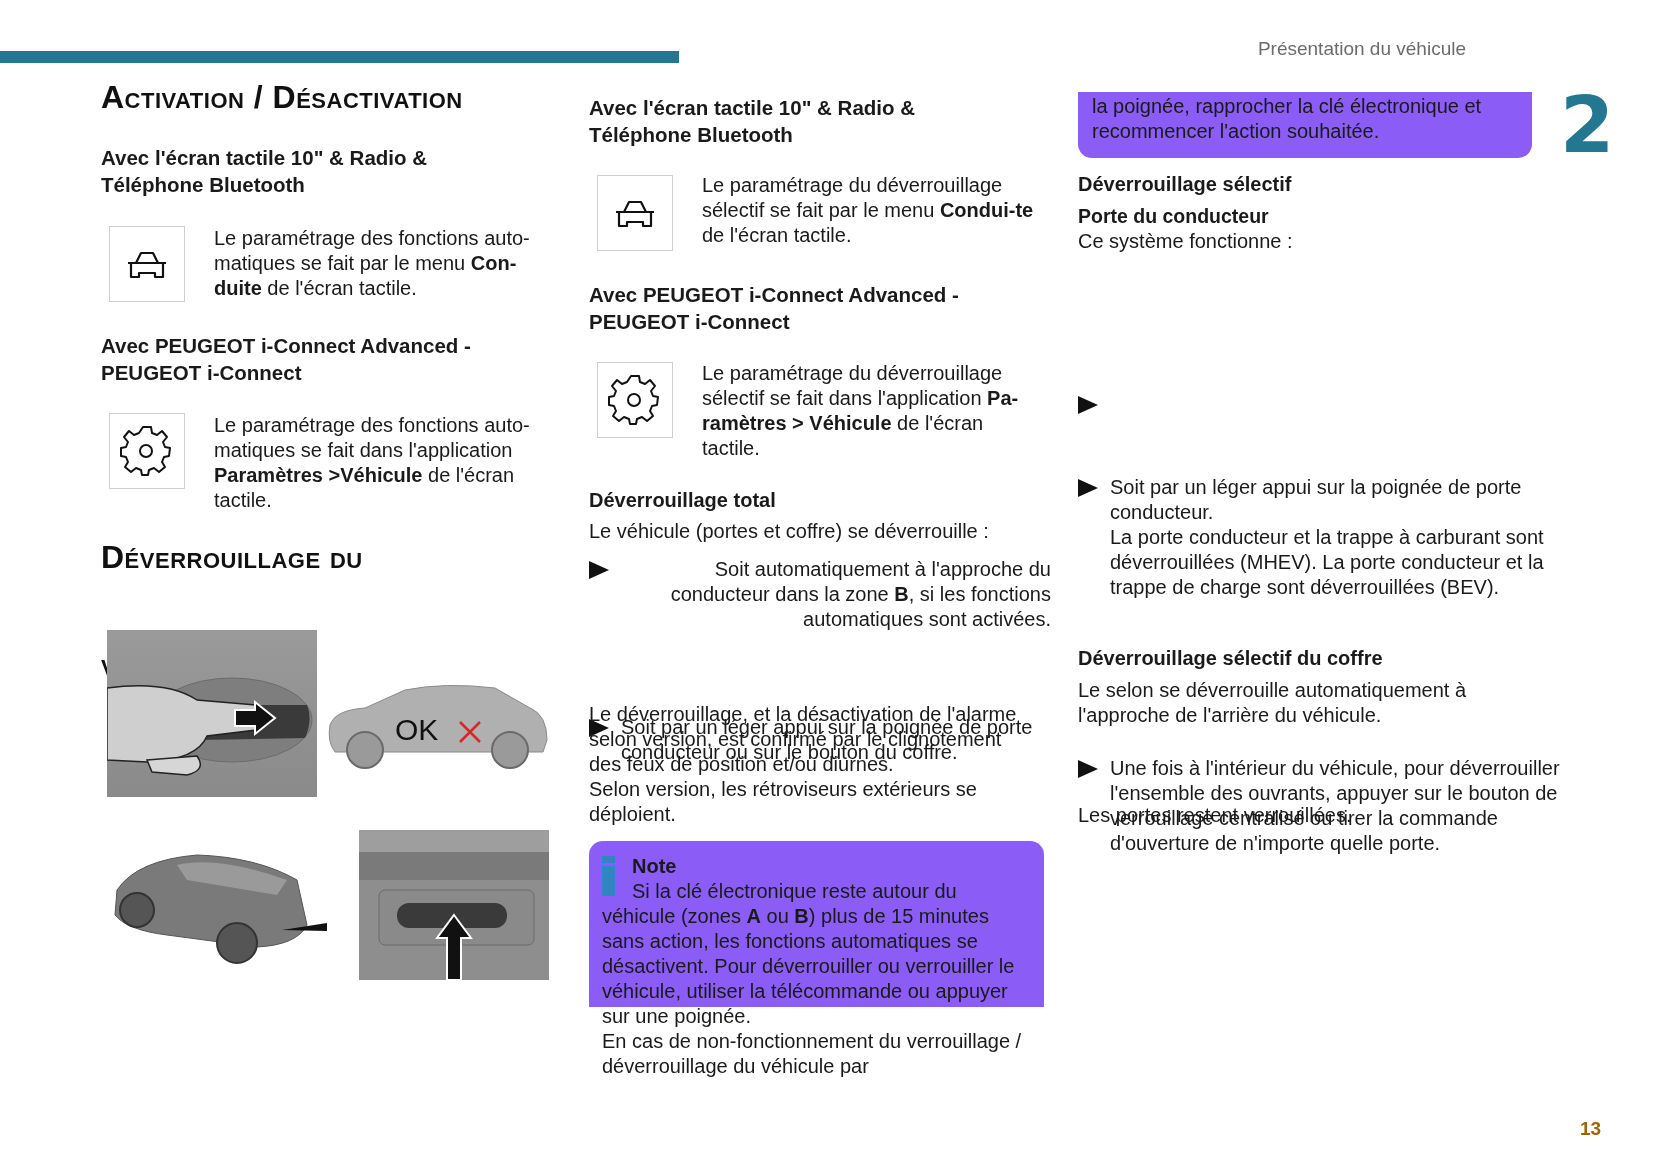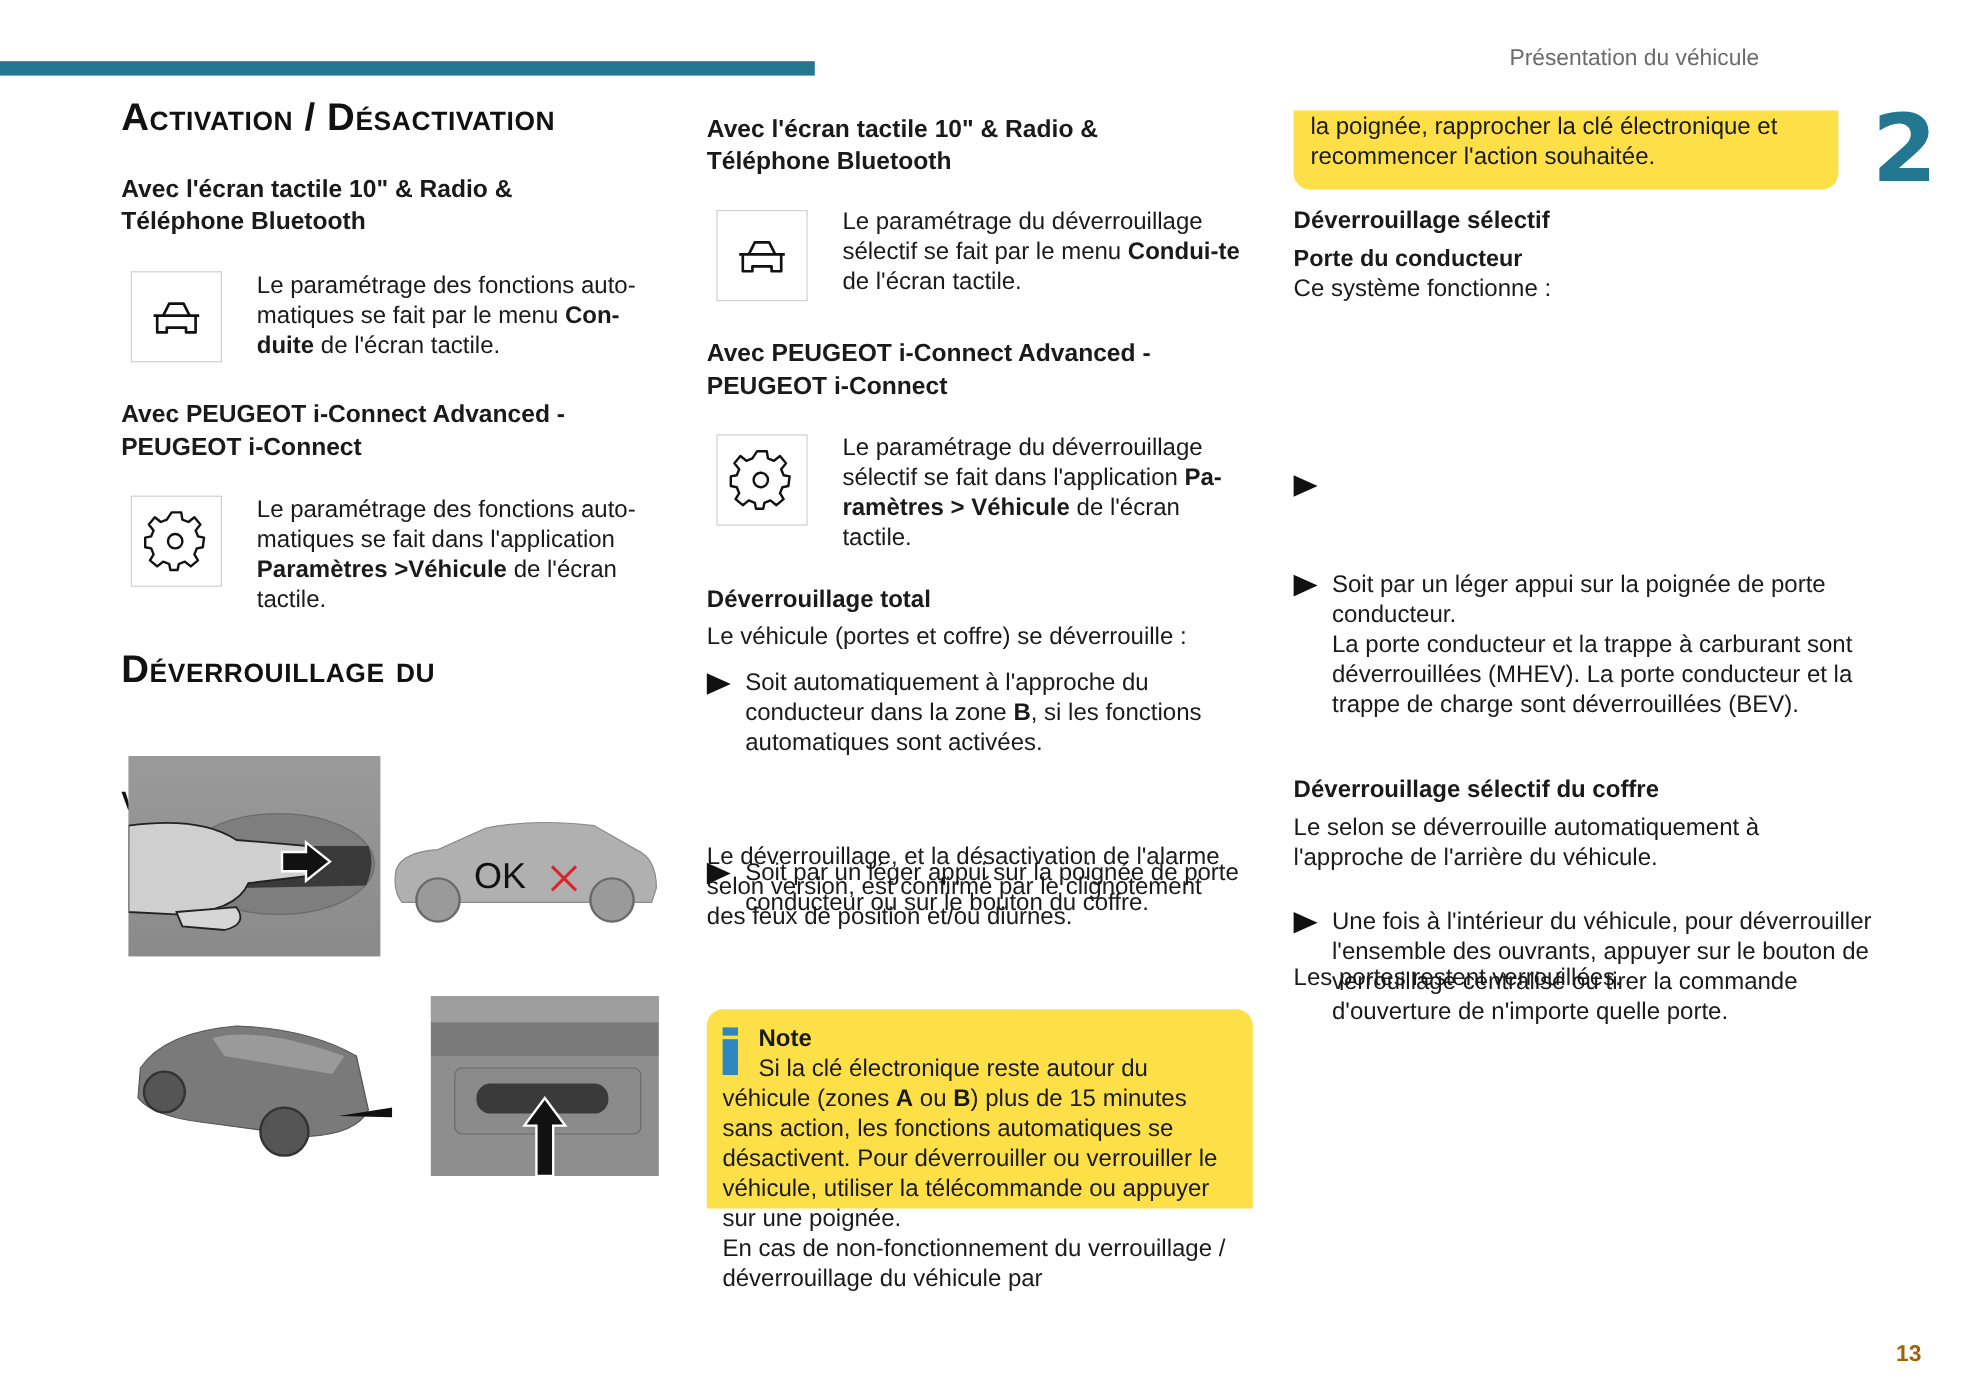--- a/index.html
+++ b/index.html
@@ -18,21 +18,21 @@
   .abs { position: absolute; }
 
   .iconbox { position: absolute; width: 74px; height: 74px; border: 1px solid #cfcfcf; background: #fff;
              display: flex; align-items: center; justify-content: center; }
   .iconbox svg { width: 58px; height: 58px; }
 
   .bullet { position: relative; padding-left: 32px; font-size: 20px; line-height: 25px; }
   .bullet .tri { position: absolute; left: 0; top: 4px; width: 0; height: 0;
                  border-top: 9px solid transparent; border-bottom: 9px solid transparent; border-left: 20px solid #111; }
 
-  .note { position: absolute; background: #fde047; border-radius: 14px; }
+  .note { position: absolute; background: #8b5cf6; border-radius: 14px; }
   .note-i { position: absolute; width: 13px; }
   .img { position: absolute; overflow: hidden; }
   b { font-weight: bold; }
 </style>
 </head>
 <body>
 
 <div class="topbar"></div>
 <div class="section-title">Présentation du véhicule</div>
 <div class="chapter">2</div>
@@ -131,30 +131,31 @@
       <circle cx="28" cy="29" r="6" stroke="#111" stroke-width="2" fill="none"></circle>
     </svg>
   </div>
   <div class="abs p" style="left:702px; top:361px; width:340px;">
     <span>Le paramétrage du déverrouillage sélectif se fait dans l'application </span><b>Pa-ramètres &gt; Véhicule</b><span> de l'écran tactile.</span>
   </div>
 
   <div class="abs h3" style="left:589px; top:488px;">Déverrouillage total</div>
   <div class="abs p" style="left:589px; top:519px; width:450px;">Le véhicule (portes et coffre) se déverrouille :</div>
 
-  <div class="abs bullet" style="left:589px; top:557px; width:430px;">
+  <div class="abs bullet" style="left:589px; top:557px; width:430px;text-align:right;">
     <span class="tri"></span>
     <span>Soit automatiquement à l'approche du conducteur dans la zone </span><b>B</b><span>, si les fonctions automatiques sont activées.</span>
   </div>
   <div class="abs bullet" style="left:589px; top:640px; width:440px;">
     <span class="tri"></span>
     <span>Soit par un léger appui sur la poignée de porte conducteur ou sur le bouton du coffre.</span>
   </div>
 
   <div class="abs p" style="left:589px; top:702px; width:450px;">Le déverrouillage, et la désactivation de l'alarme selon version, est confirmé par le clignotement des feux de position et/ou diurnes.</div>
+  <div class="abs p" style="left:589px; top:777px; width:450px;">Selon version, les rétroviseurs extérieurs se déploient.</div>
 
   <div class="note" style="left:589px; top:841px; width:455px; height:166px; border-bottom-left-radius:0; border-bottom-right-radius:0;">
     <svg class="note-i" style="left:13px; top:15px; height:40px;" viewBox="0 0 13 40">
       <rect x="0" y="0" width="13" height="7" fill="#2f86c0"></rect>
       <rect x="0" y="10" width="13" height="30" fill="#2f86c0"></rect>
     </svg>
     <div class="abs h3" style="left:43px; top:13px;">Note</div>
     <div class="abs p" style="left:13px; top:38px; width:430px; text-indent:30px;">
       <span>Si la clé électronique reste autour du véhicule (zones </span><b>A</b><span> ou </span><b>B</b><span>) plus de 15 minutes sans action, les fonctions automatiques se désactivent. Pour déverrouiller ou verrouiller le véhicule, utiliser la télécommande ou appuyer sur une poignée.</span>
     </div>

